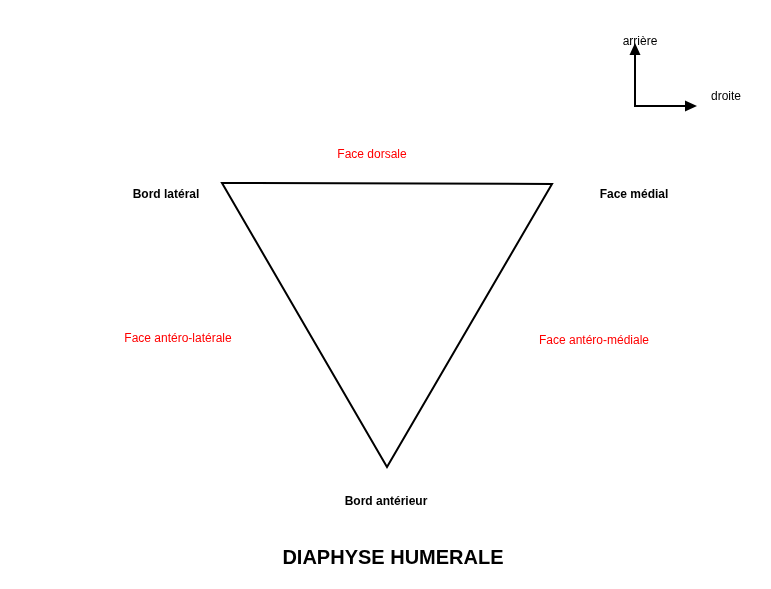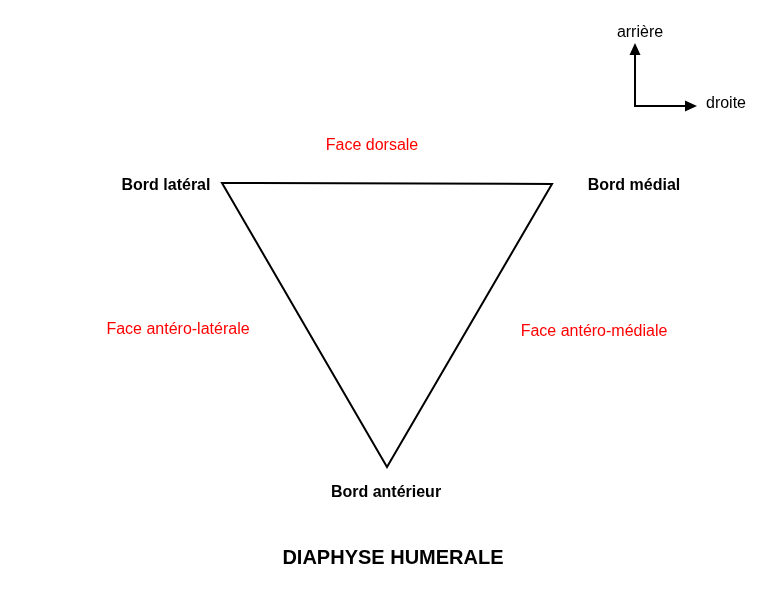--- a/index.html
+++ b/index.html
@@ -19,23 +19,24 @@
     position: absolute;
     left: 0;
     top: 0;
     width: 771px;
     height: 589px;
   }
   .lbl {
     position: absolute;
     white-space: nowrap;
     transform: translateX(-50%);
-    font-size: 16px;
+    font-size: 12px;
     line-height: 1.2;
     color: #000000;
+    margin-top: 12px;
   }
   .lbl.red {
     color: #ff0000;
     font-weight: 400;
   }
   .lbl.bold {
     font-weight: 700;
   }
   .title {
     position: absolute;
@@ -62,25 +63,25 @@
       <polygon points="635,43 629.5,55 640.5,55" fill="#000000"></polygon>
     </g>
 
     <g>
       <line x1="634" y1="106" x2="687" y2="106" stroke="#000000" stroke-width="2"></line>
       <polygon points="697,106 685,100.5 685,111.5" fill="#000000"></polygon>
     </g>
   </svg>
 
   <div class="lbl" style="left:640px; top:22px;">arrière</div>
-  <div class="lbl" style="left:726px; top:93px;">droite</div>
+  <div class="lbl" style="left:726px; top:77px;">droite</div>
 
   <div class="lbl red" style="left:372px; top:135px;">Face dorsale</div>
   <div class="lbl red" style="left:594px; top:321px;">Face antéro-médiale</div>
   <div class="lbl red" style="left:178px; top:319px;">Face antéro-latérale</div>
 
   <div class="lbl bold" style="left:148px; top:175px;padding-left:36px;">Bord latéral</div>
-  <div class="lbl bold" style="left:634px; top:175px;">Bord médial</div>
+  <div class="lbl bold" style="left:634px; top:175px;">Face médial</div>
   <div class="lbl bold" style="left:386px; top:482px;">Bord antérieur</div>
 
   <div class="title" style="left:393px; top:546px;">DIAPHYSE HUMERALE</div>
 
 </div>
 
 </body></html>

